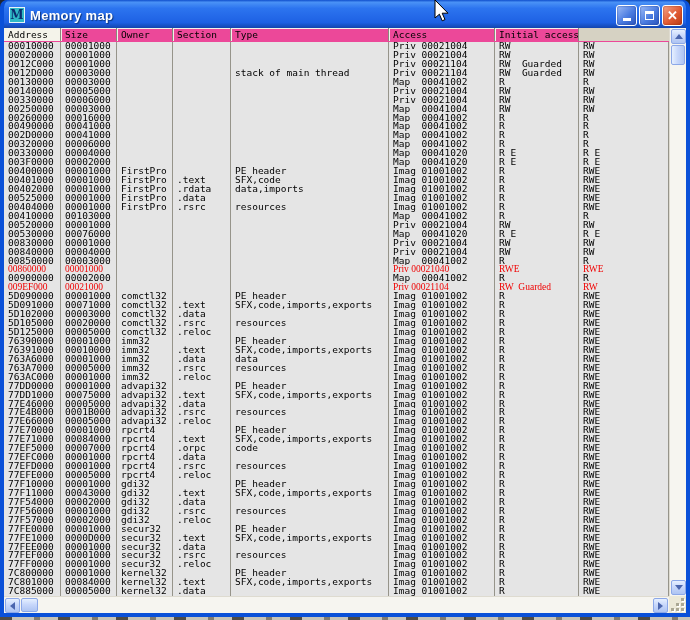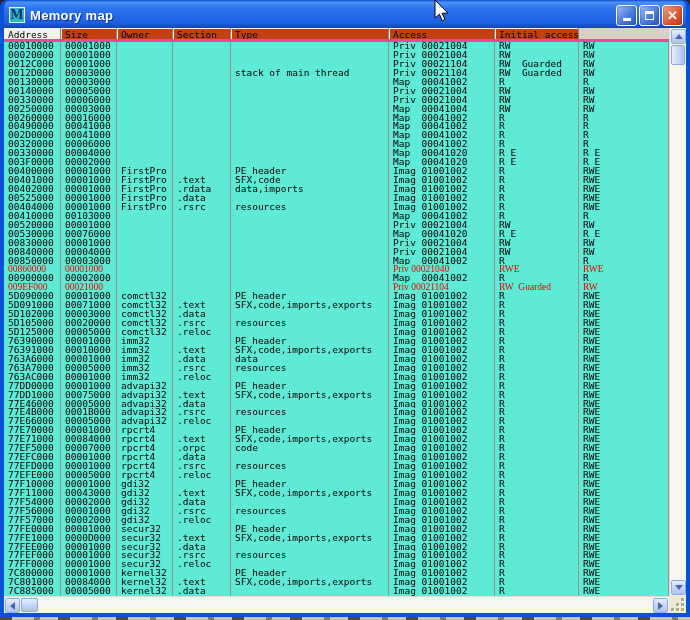--- a/index.html
+++ b/index.html
@@ -41,31 +41,31 @@
   .glyph-max { width:9px; height:9px; border:1px solid #fff; border-top:3px solid #fff; }
   .glyph-close { color:#fff; font:bold 13px/13px "Liberation Sans", sans-serif; }
 
   
   .content { position:relative; height:585px; background:#FDFCF0; }
   :root { --cols:57px 56px 56px 58px 158px 106px 84px minmax(0,1fr); }
 
   .grid-header {
     display:grid; grid-template-columns:var(--cols);
     height:14px; margin-right:17px; background:#D6D2C3;
-    border-bottom:3px solid #ec4899;
+    border-bottom:1px solid #ec4899;
   }
   .hcell {
     font-size:9.5px; line-height:13px; padding-left:4px; white-space:pre; overflow:hidden;
-    color:#000; background:#c2410c;
+    color:#000; background:#ec4899;
     border-right:1px solid #8A887C;
     box-shadow:inset 1px 1px 0 #F3F2EA;
   }
   .hcell.active { background:#F4F3EA; }
 
-  .tbody { position:absolute; left:0; right:17px; top:14px; bottom:17px; overflow:hidden; background:#5eead4; }
+  .tbody { position:absolute; left:0; right:17px; top:14px; bottom:17px; overflow:hidden; background:#e5e5e5; }
   .trow { display:grid; grid-template-columns:var(--cols); height:8.95px; }
   .cell {
     font-size:9.5px; line-height:8.9px; padding-left:4px; white-space:pre; overflow:hidden;
     color:#000; border-right:1px solid #96948A;
   }
   .trow.red .cell { color:#F00000;font-family:Liberation Serif, serif; }
 
   
   .vscroll { position:absolute; top:0; right:0; bottom:17px; width:17px; background:#F6F5F0; border-left:1px solid #DEDBD0; display:flex; flex-direction:column; }
   .hscroll { position:absolute; left:0; right:17px; bottom:0; height:17px; background:#F6F5F0; border-top:1px solid #DEDBD0; display:flex; }

